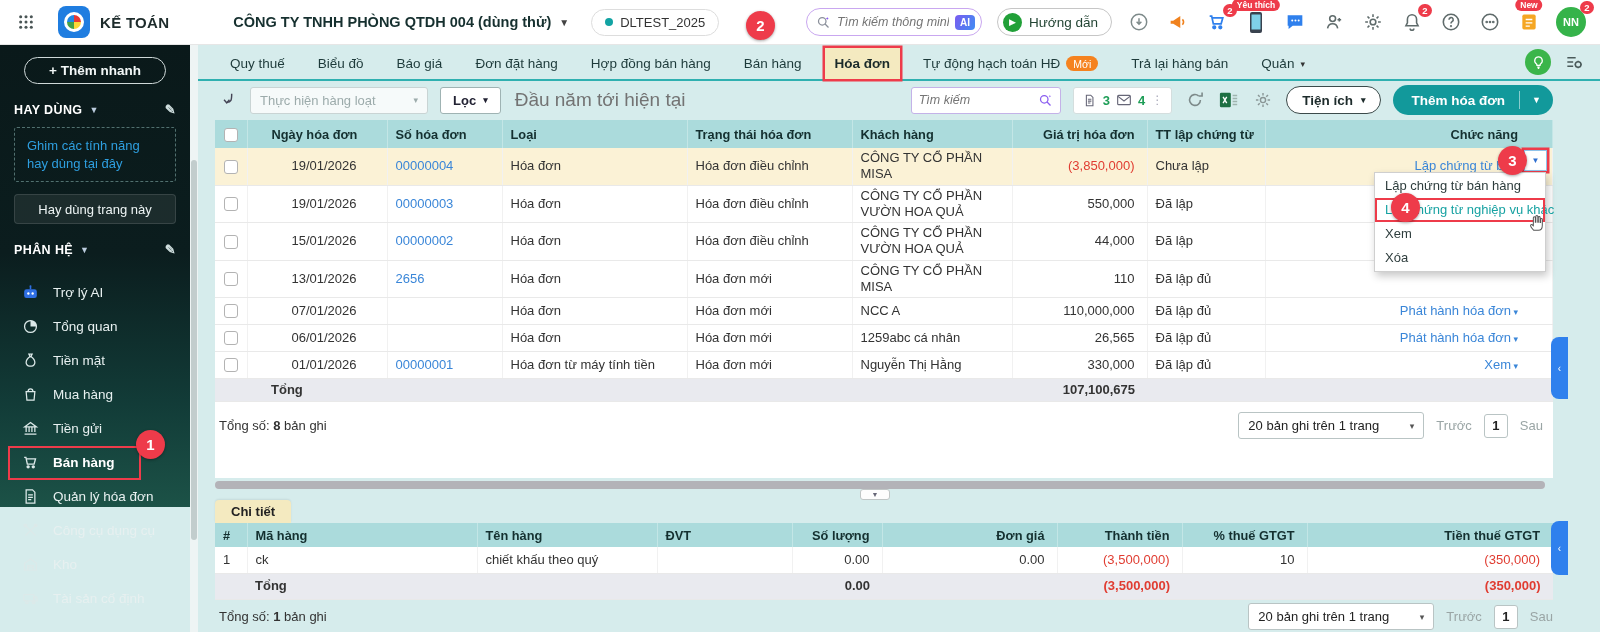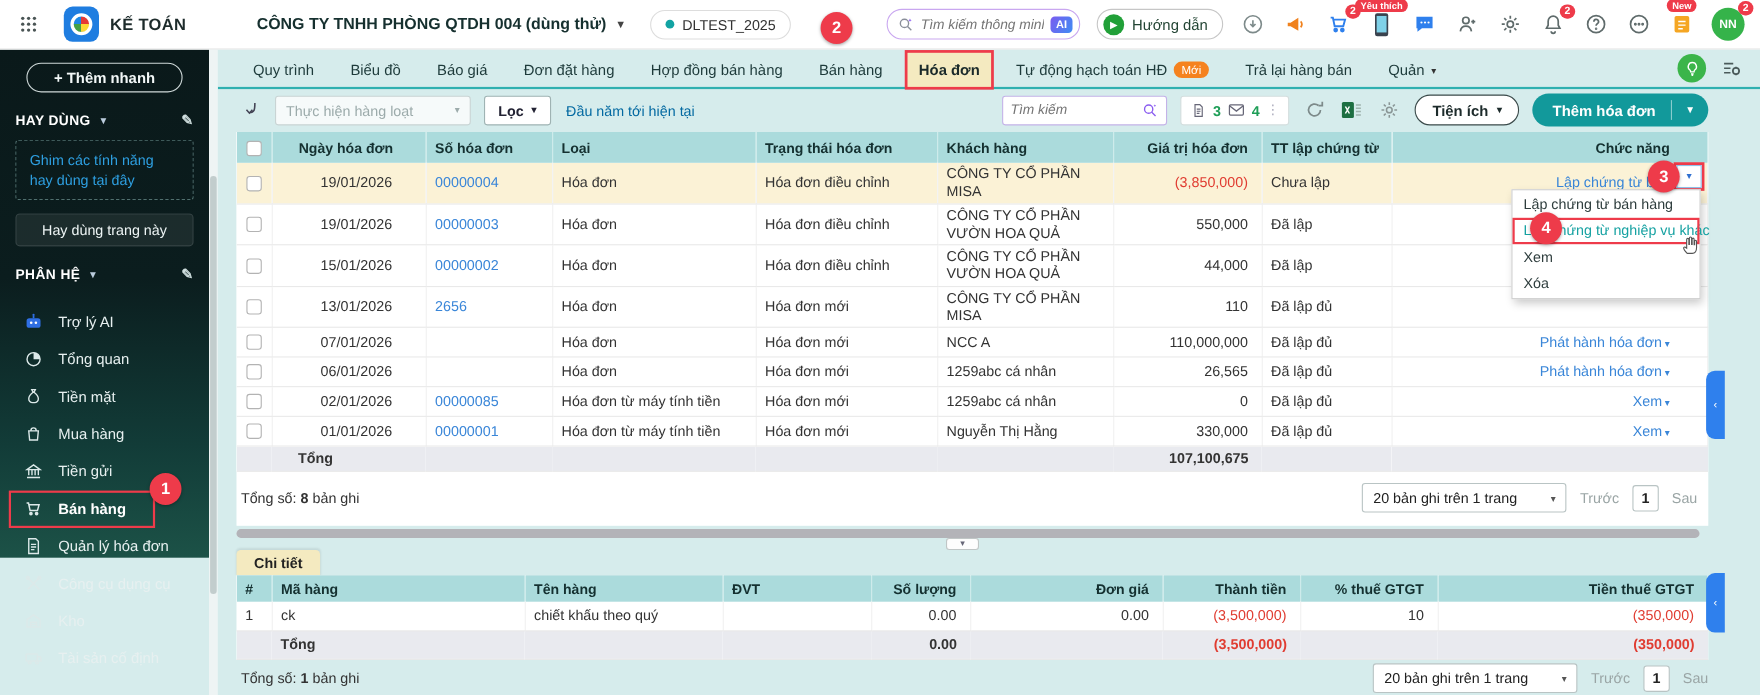--- a/index.html
+++ b/index.html
@@ -53,21 +53,21 @@
   .tab-badge{background:#f5821f;color:#fff;font-size:10.5px;font-weight:normal;border-radius:9px;padding:1.5px 7px;margin-left:6px}
   .tab-badge:empty{display:none}
   .tab-caret{display:none;font-size:9px;margin-left:6px;color:#333}
   .tab.has-caret .tab-caret{display:inline}
   .tabbar-icons{margin-left:auto;display:flex;align-items:center;gap:13px;padding:0 16px 4px 0}
   .bulb{width:26px;height:26px;border-radius:50%;background:#3bb54a;display:flex;align-items:center;justify-content:center;cursor:pointer}
 
   .toolbar{position:absolute;top:40px;left:0;right:0;height:30px;display:flex;align-items:center;padding:0 47px 0 22px;gap:12px}
   .batch-select{width:178px;height:27px;border:1px solid #c9d4d4;border-radius:3px;background:#f6fafa;color:#9cabab;font-size:13px;display:flex;align-items:center;padding:0 9px;justify-content:space-between}
   .filter-btn{height:27px;border:1px solid #9fb3b3;border-radius:3px;background:#fff;font-size:13px;font-weight:bold;color:#223;display:flex;align-items:center;gap:7px;padding:0 12px;cursor:pointer}
-  .period-label{font-size:13px;color:#0369a1;margin-left:2px}
+  .period-label{font-size:19px;color:#737373;margin-left:2px}
   .tb-spacer{flex:1}
   .mini-search{width:150px;height:27px;border:1px solid #c4b2e8;border-radius:3px;background:#fff;display:flex;align-items:center;padding:0 7px;gap:6px}
   .mini-search input{border:none;outline:none;flex:1;min-width:0;font-size:12.5px;font-style:italic;color:#888;font-family:"Liberation Sans",sans-serif}
   .icon-group{height:27px;border:1px solid #d4dede;border-radius:3px;background:#fff;display:flex;align-items:center;gap:6px;padding:0 8px;color:#667}
   .icon-group b{color:#1e9e57;font-size:13px}
   .tool-ico{width:22px;height:22px;display:flex;align-items:center;justify-content:center;color:#718;cursor:pointer}
   .util-btn{height:28px;border:1.5px solid #3b4a4a;border-radius:15px;background:#fff;font-size:13.5px;font-weight:bold;color:#1d2b2b;display:flex;align-items:center;gap:8px;padding:0 15px;cursor:pointer}
   .add-btn{height:30px;border-radius:16px;background:#12999b;color:#fff;font-size:13.5px;font-weight:bold;display:flex;align-items:center;cursor:pointer;overflow:hidden}
   .add-btn .lbl{padding:0 14px 0 18px}
   .add-btn .split{width:1px;height:18px;background:rgba(255,255,255,.5)}
@@ -365,21 +365,21 @@
 <div class="side-scroll">
     <div class="thumb"></div>
   </div>
 
 <div class="main">
 
   <div class="tabbar">
     <div class="tabs">
 
     <div class="tab">
-        <span>Quy trình</span>
+        <span>Quy thuế</span>
 
       </div>
         <div class="tab">
         <span>Biểu đồ</span>
 
       </div>
         <div class="tab">
         <span>Báo giá</span>
 
       </div>
@@ -589,31 +589,20 @@
           <td><span class="link"></span></td>
           <td>Hóa đơn</td>
           <td>Hóa đơn mới</td>
           <td>1259abc cá nhân</td>
           <td class="c-amount">26,565</td>
           <td>Đã lập đủ</td>
           <td class="c-action"><span class="link with-caret">Phát hành hóa đơn</span></td>
         </tr>
           <tr>
           <td class="c-check"><span class="cb"></span></td>
-          <td class="c-date">02/01/2026</td>
-          <td><span class="link">00000085</span></td>
-          <td>Hóa đơn từ máy tính tiền</td>
-          <td>Hóa đơn mới</td>
-          <td>1259abc cá nhân</td>
-          <td class="c-amount">0</td>
-          <td>Đã lập đủ</td>
-          <td class="c-action"><span class="link with-caret">Xem</span></td>
-        </tr>
-          <tr>
-          <td class="c-check"><span class="cb"></span></td>
           <td class="c-date">01/01/2026</td>
           <td><span class="link">00000001</span></td>
           <td>Hóa đơn từ máy tính tiền</td>
           <td>Hóa đơn mới</td>
           <td>Nguyễn Thị Hằng</td>
           <td class="c-amount">330,000</td>
           <td>Đã lập đủ</td>
           <td class="c-action"><span class="link with-caret">Xem</span></td>
         </tr>
         </tbody>

